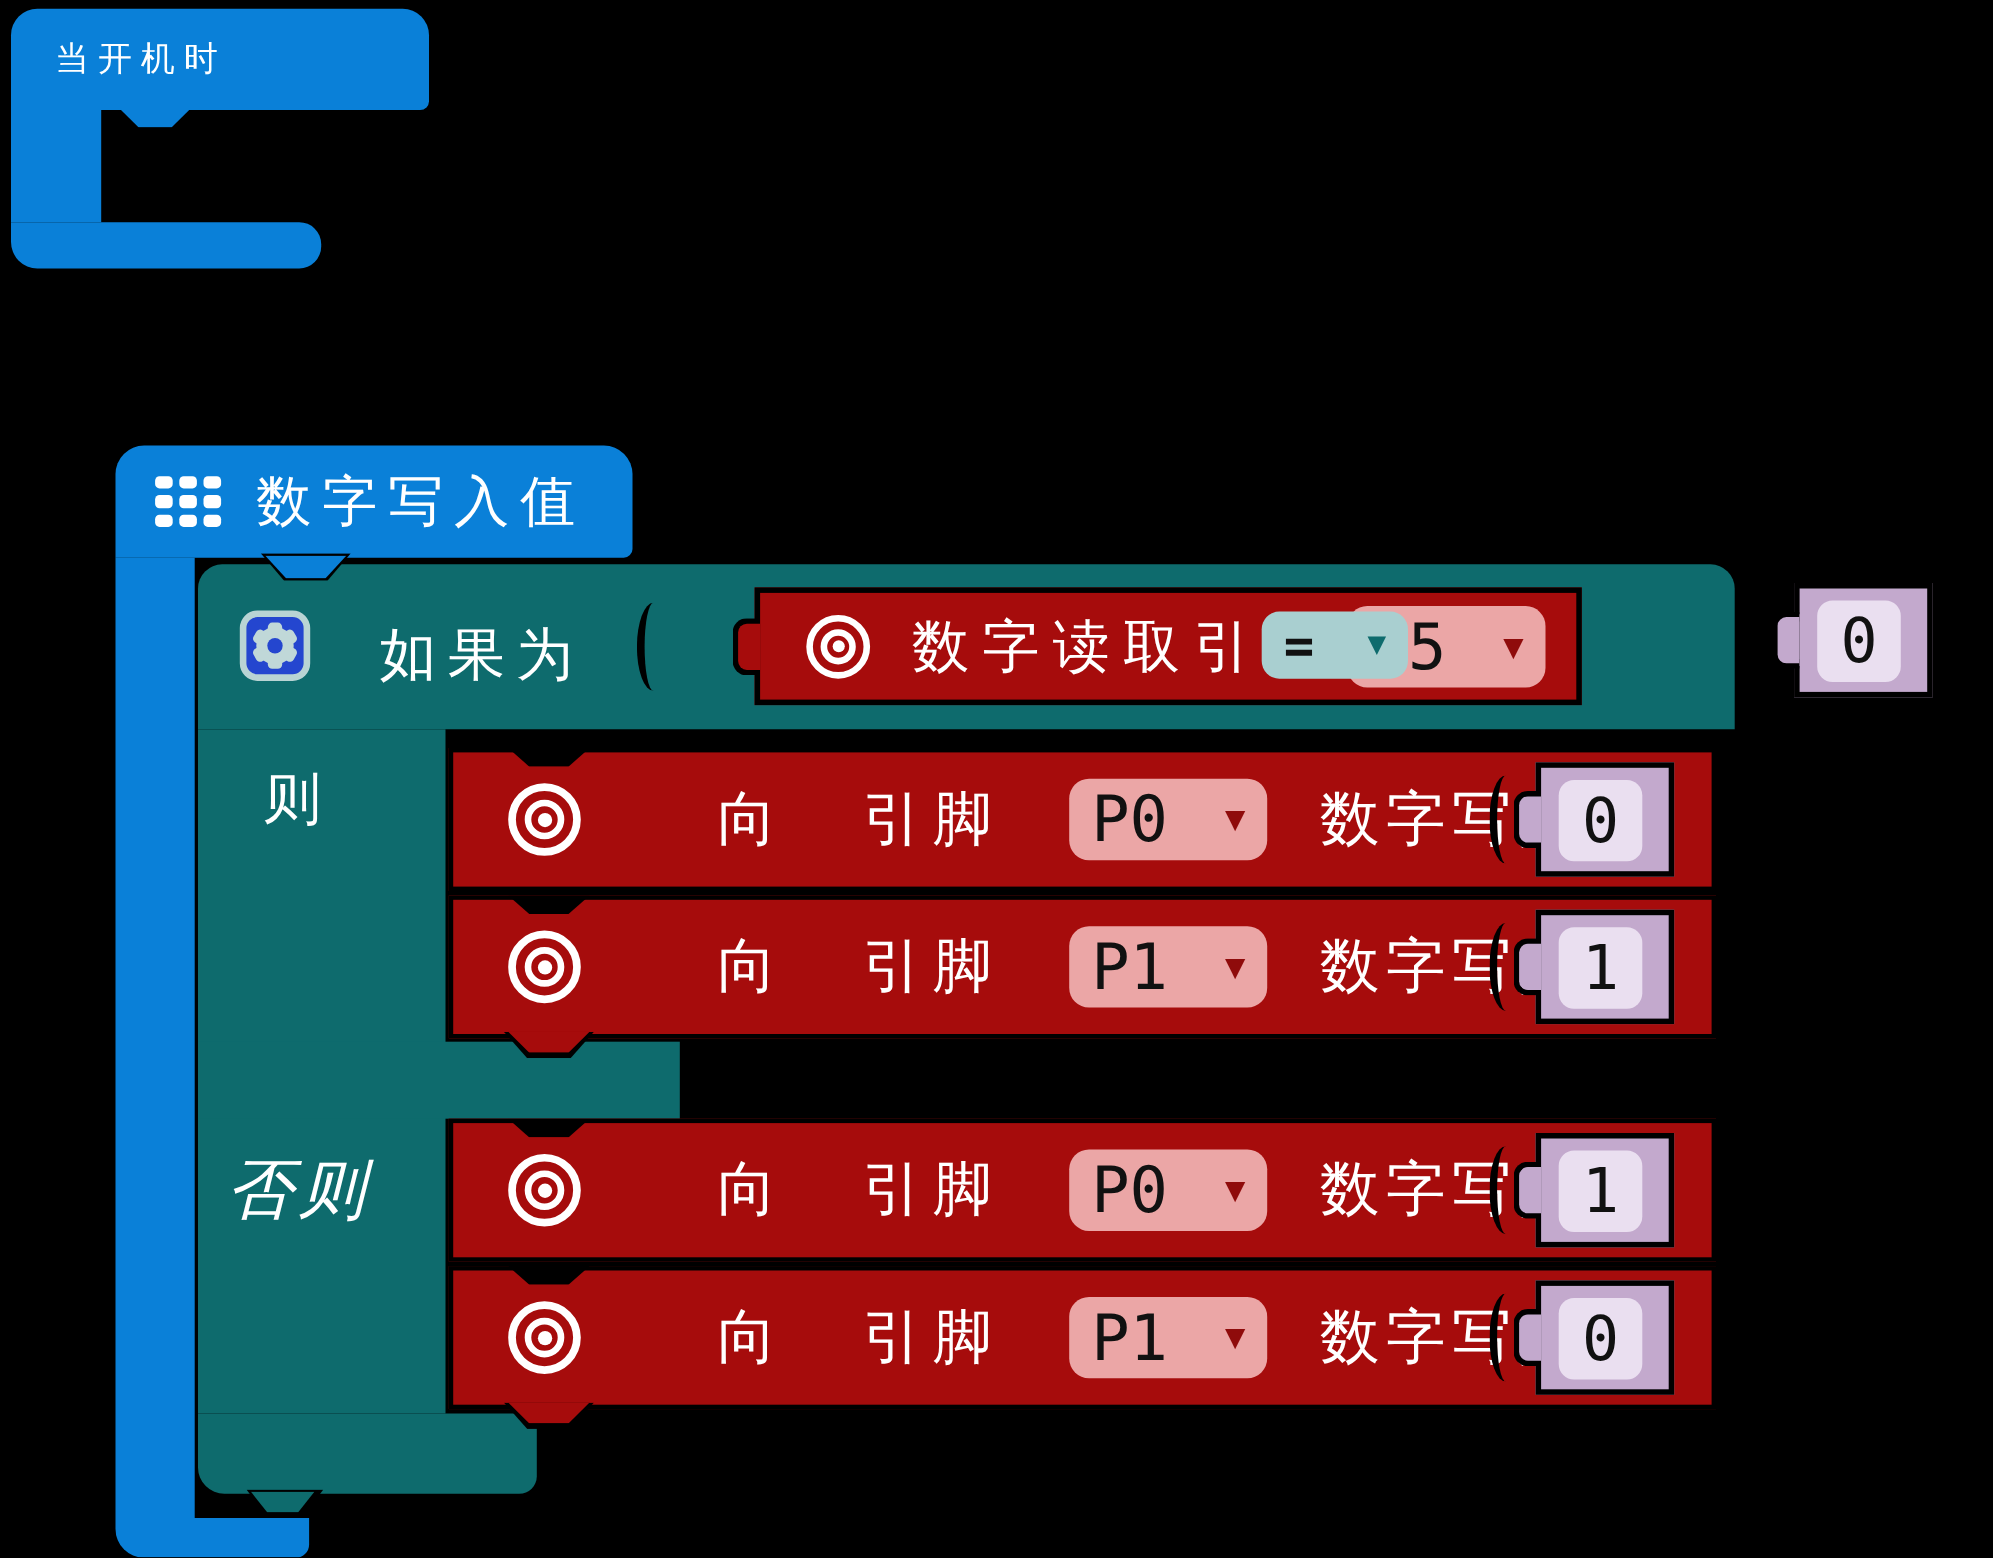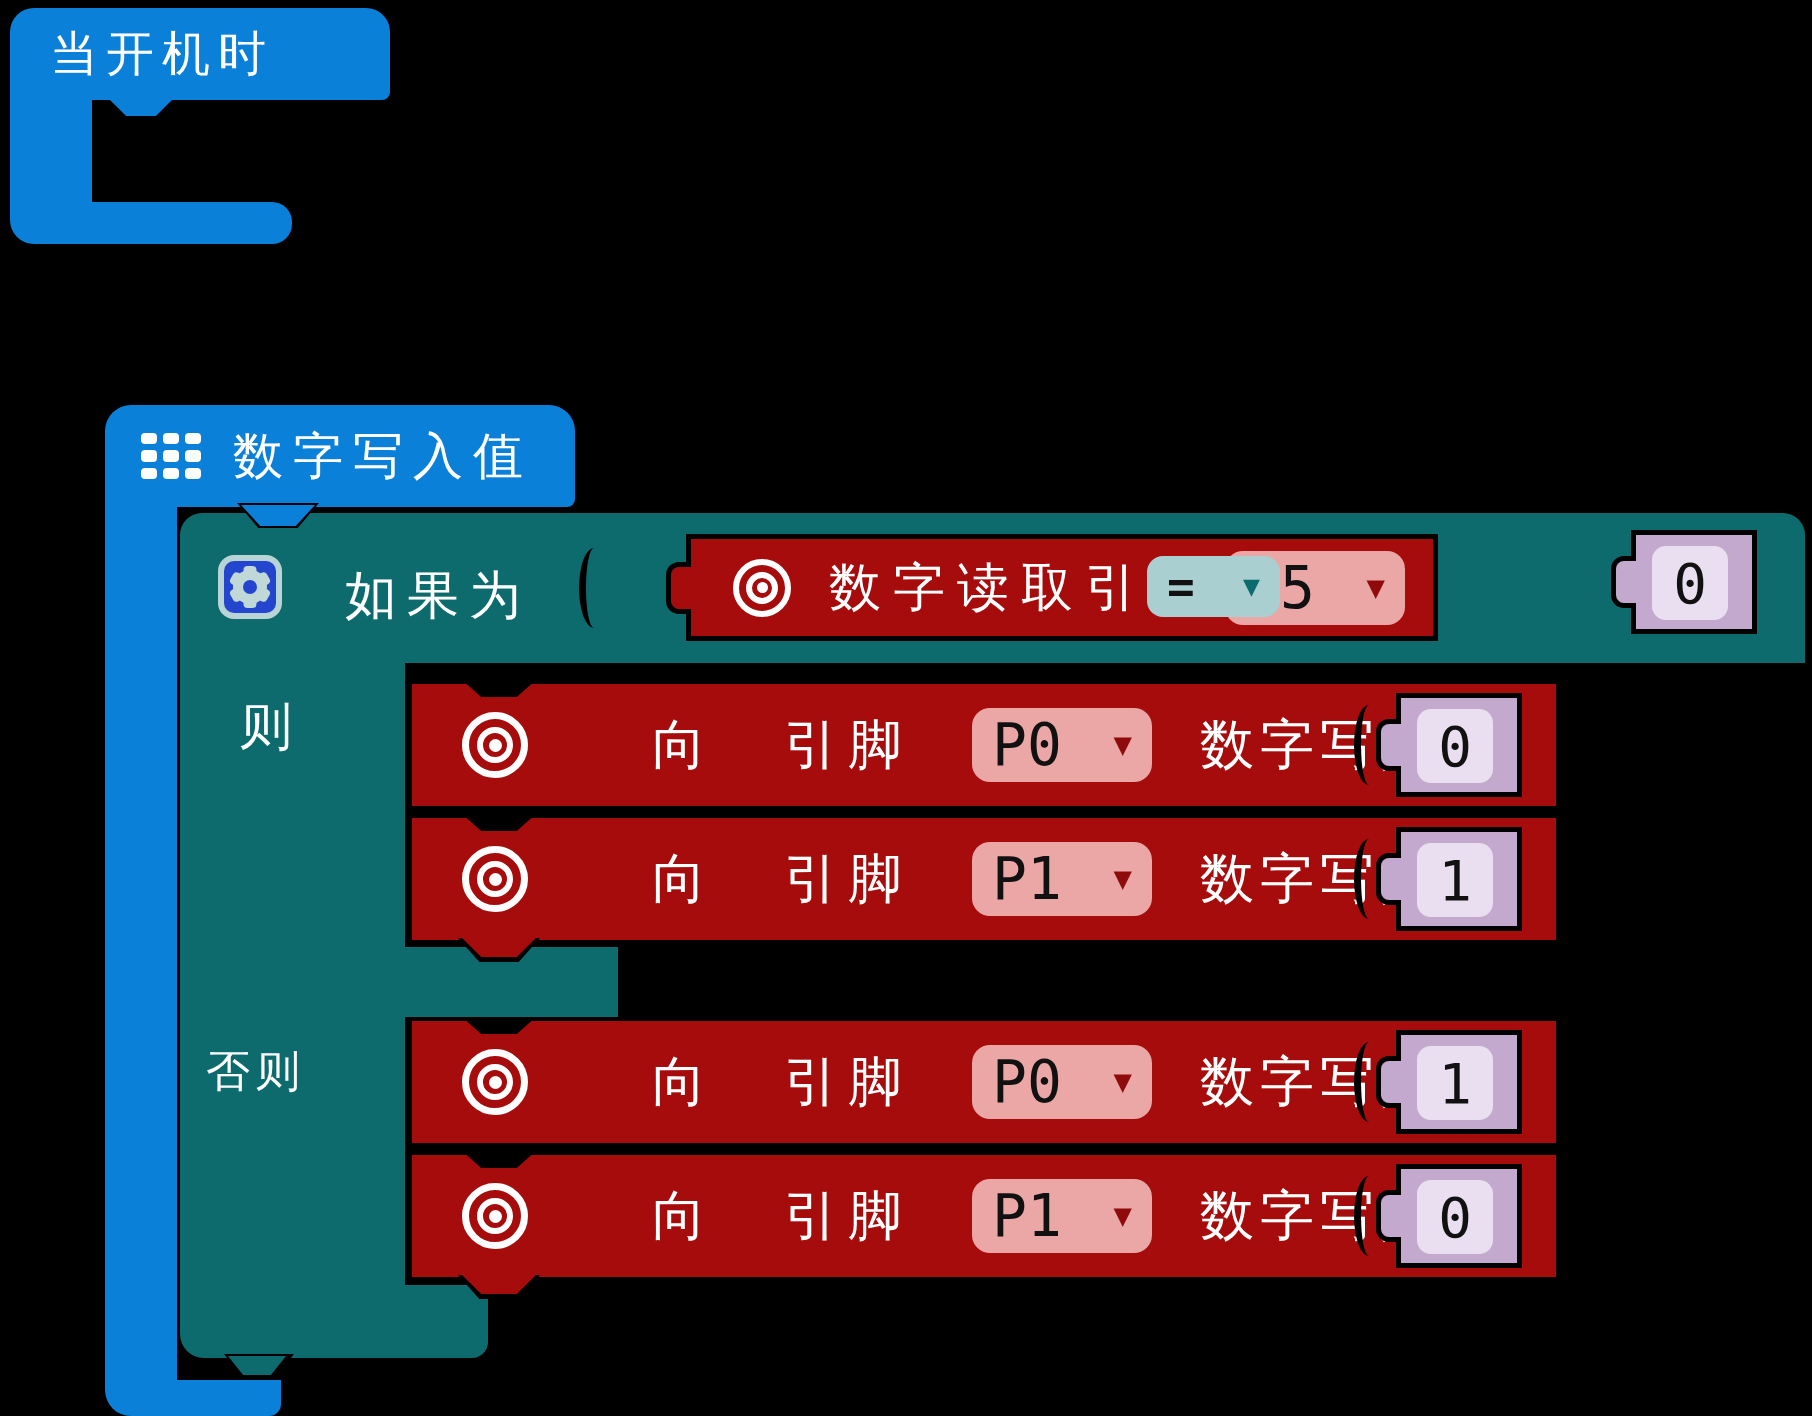--- a/index.html
+++ b/index.html
@@ -12,40 +12,40 @@
   .abs { position:absolute; }
   .blue { background:#0a80d8; }
   .teal { background:#0e6b6d; }
   .t { font-family:"DejaVu Serif", serif; color:#fff; }
 
   .pent { clip-path: polygon(0 0, 100% 0, 74% 100%, 26% 100%); }
 
   
   .hat-top { left:10px; top:8px; width:380px; height:92px; border-radius:24px 24px 8px 0;
              display:flex; align-items:center; }
-  .hat-top .t { font-size:48px; letter-spacing:8px; padding-left:40px; }
+  .hat-top .t { font-size:31px; letter-spacing:8px; padding-left:40px; }
   .hat-tab { left:110px; top:100px; width:62px; height:16px; }
   .hat-spine { left:10px; top:100px; width:82px; height:102px; }
   .hat-bottom { left:10px; top:202px; width:282px; height:42px; border-radius:0 20px 20px 24px; }
 
   
   .fv-top { left:105px; top:405px; width:470px; height:102px; border-radius:26px 26px 8px 0;
             display:flex; align-items:center; }
   .fv-top .t { font-size:50px; letter-spacing:10px; margin-left:32px; }
   .fv-spine { left:105px; top:507px; width:72px; height:873px; }
   .fv-bottom { left:105px; top:1380px; width:176px; height:36px; border-radius:0 0 12px 26px; }
   .fv-tab-o { left:237px; top:503px; width:82px; height:25px; background:#000; z-index:6; }
   .fv-tab   { left:241px; top:505px; width:74px; height:21px; z-index:7; }
 
   .gridicon { display:grid; width:60px; height:46px; margin-left:36px; flex:none;
               grid-template-columns:repeat(3,1fr); grid-template-rows:repeat(3,1fr); gap:6px; }
   .gridicon i { background:#fff; border-radius:4px; }
 
   
-  .if-header { left:180px; top:513px; width:1625px; height:150px; border-radius:22px 22px 0 0; z-index:1; }
+  .if-header { left:180px; top:513px; width:1397px; height:150px; border-radius:22px 22px 0 0; z-index:1; }
   .if-spine  { left:180px; top:663px; width:225px; height:622px; }
   .if-band   { left:180px; top:947px; width:438px; height:70px; }
   .if-bottom { left:180px; top:1285px; width:308px; height:73px; border-radius:0 0 16px 24px; }
   .if-tab-o  { left:224px; top:1354px; width:70px; height:24px; background:#000; }
   .if-tab    { left:228px; top:1356px; width:58px; height:19px; }
 
   .gear { position:absolute; left:38px; top:42px; width:64px; height:64px; background:#2446cf;
           border:6px solid #b9d4d4; border-radius:16px;
           display:flex; align-items:center; justify-content:center; }
   .gear-glyph { position:relative; width:42px; height:42px; }
@@ -54,21 +54,21 @@
   .tooth.r0  { transform:translate(-50%,-50%) rotate(0deg); }
   .tooth.r60 { transform:translate(-50%,-50%) rotate(60deg); }
   .tooth.r120{ transform:translate(-50%,-50%) rotate(120deg); }
   .gear-glyph .ring { position:absolute; left:50%; top:50%; transform:translate(-50%,-50%);
           width:34px; height:34px; border-radius:50%; background:#c0d8d8; }
   .gear-glyph .hole { position:absolute; left:50%; top:50%; transform:translate(-50%,-50%);
           width:14px; height:14px; border-radius:50%; background:#2446cf; }
 
   .if-label { position:absolute; left:165px; top:48px; font-size:52px; letter-spacing:10px; }
   .then-label { left:240px; top:692px; font-size:52px; }
-  .else-label { left:206px; top:1042px; font-size:44px; letter-spacing:6px; }
+  .else-label { left:206px; top:1042px; font-size:60px; letter-spacing:6px;font-style:italic; }
 
   .arc { width:30px; height:80px; border-left:7px solid #000; border-radius:50%; }
   .hdr-arc { position:absolute; left:399px; top:35px; }
 
   
   .cond { position:absolute; left:506px; top:21px; width:752px; height:107px;
           background:#a60c0c; border:5px solid #000; display:flex; align-items:center; }
   .ear  { position:absolute; left:-25px; top:50%; transform:translateY(-50%);
           width:25px; height:52px; border:5px solid #000; border-right:none;
           border-radius:13px 0 0 13px; }

